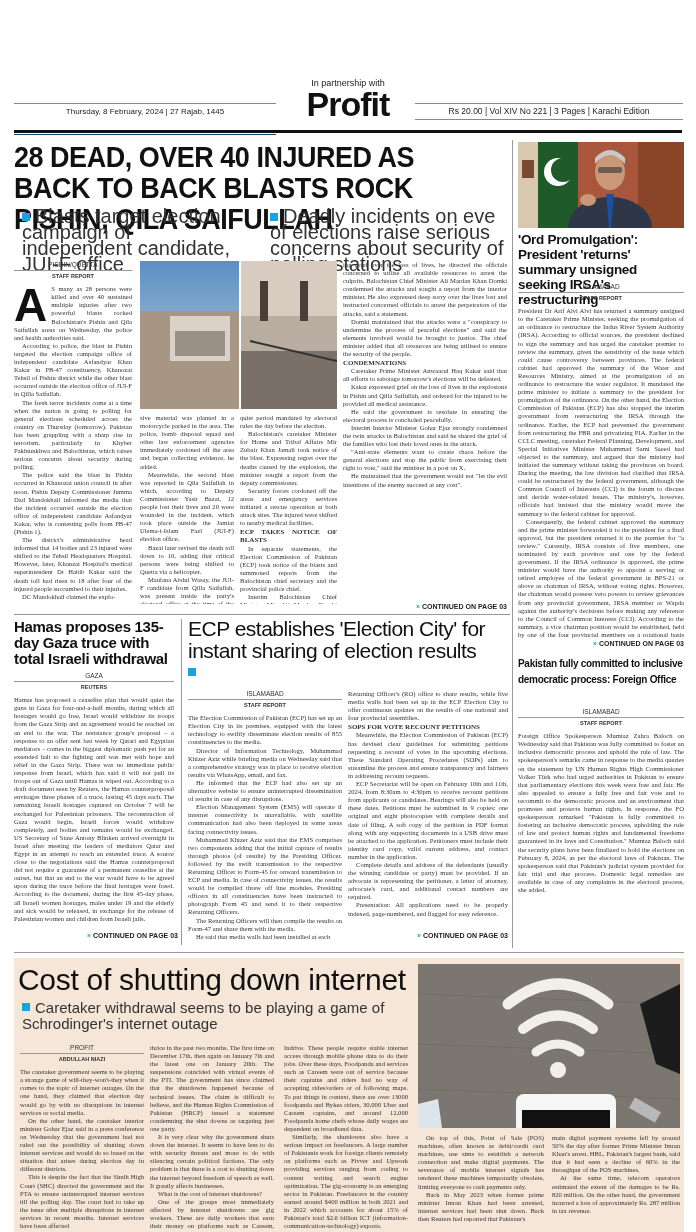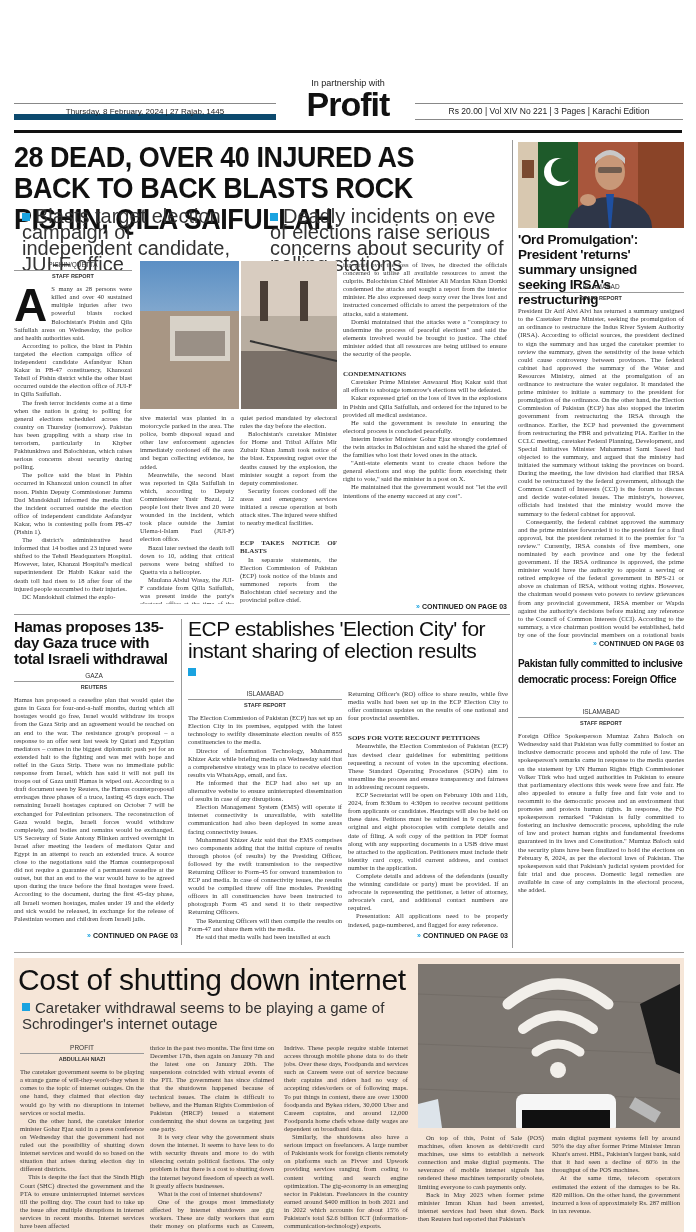--- a/index.html
+++ b/index.html
@@ -3,32 +3,32 @@
 <meta charset="utf-8">
 <style>
 *{box-sizing:border-box;margin:0;padding:0}
 body{width:696px;height:1232px;background:#fff;font-family:"Liberation Serif",serif;color:#222;overflow:hidden;position:relative}
 .masthead{position:absolute;left:0;top:0;width:696px;height:135px}
 .mast-title{position:absolute;top:2px;left:0;width:696px;text-align:center;font-family:"Liberation Serif",serif;font-size:74px;line-height:80px;letter-spacing:-1px;white-space:nowrap}
 .mast-title .p1{color:#1c1c1c}
 .mast-title .p2{color:#1aa3e0}
 .partner{position:absolute;top:78px;left:0;width:696px;text-align:center;font-family:"Liberation Sans",sans-serif;font-size:9px;color:#222}
 .profit{position:absolute;top:86px;left:0;width:696px;text-align:center;font-family:"Liberation Sans",sans-serif;font-weight:bold;font-size:34px;line-height:36px;color:#111;letter-spacing:-1px}
-.dateline{position:absolute;top:103px;left:14px;width:262px;border-top:1px solid #888;border-bottom:6px solid #0c4a6e;height:17px;font-family:"Liberation Sans",sans-serif;font-size:8px;text-align:center;line-height:15px}
+.dateline{position:absolute;top:103px;left:14px;width:262px;border-top:1px solid #888;border-bottom:1px solid #0c4a6e;height:32px;font-family:"Liberation Sans",sans-serif;font-size:8px;text-align:center;line-height:15px}
 .priceline{position:absolute;top:103px;left:415px;width:268px;border-top:1px solid #888;border-bottom:1px solid #888;height:17px;font-family:"Liberation Sans",sans-serif;font-size:8.5px;text-align:center;line-height:15px}
 .mast-rule{position:absolute;top:130px;left:14px;width:668px;height:3px;background:#111}
 .headline{position:absolute;top:142px;left:14px;width:490px;font-family:"Liberation Sans",sans-serif;font-weight:bold;font-size:29px;line-height:31px;letter-spacing:-0.5px;color:#111;transform:scaleX(0.93);transform-origin:left}
 .deck{position:absolute;font-family:"Liberation Sans",sans-serif;font-size:20px;line-height:16px;color:#333}
 .deck .bul{display:inline-block;width:8px;height:8px;background:#1aa3e0;margin-right:5px;vertical-align:2px}
 .byline{font-family:"Liberation Sans",sans-serif;text-align:center;font-size:6.5px;color:#333;border-bottom:1px solid #999;padding-bottom:1px}
 .byline2{font-family:"Liberation Sans",sans-serif;text-align:center;font-size:5.5px;font-weight:bold;color:#333;margin-top:1px;margin-bottom:5px}
 .col{position:absolute;font-size:6.6px;line-height:8.1px;text-align:justify;color:#333;overflow:hidden}
 .col p{text-indent:8px}
 .col p.ni{text-indent:0}
-.col h5{font-size:7px;font-weight:bold;margin-top:12px}
+.col h5{font-size:7px;font-weight:bold;margin-top:1px}
 .dropcap{float:left;font-family:"Liberation Sans",sans-serif;font-weight:bold;font-size:46px;line-height:40px;margin-right:4px;color:#111}
 .cont{font-family:"Liberation Sans",sans-serif;font-weight:bold;font-size:7px;text-align:right;color:#222;position:absolute}
 .cont .arr{color:#1aa3e0}
 .photo{position:absolute;overflow:hidden}
 .vrule{position:absolute;width:1px;background:#999}
 .hrule{position:absolute;height:1px;background:#999}
 .side-head{position:absolute;font-family:Liberation Sans, sans-serif;font-weight:bold;color:#111;letter-spacing:-0.3px}
 .feature{position:absolute;left:14px;top:958px;width:670px;height:274px;background:#f6e6d8}
 </style>
 </head>

